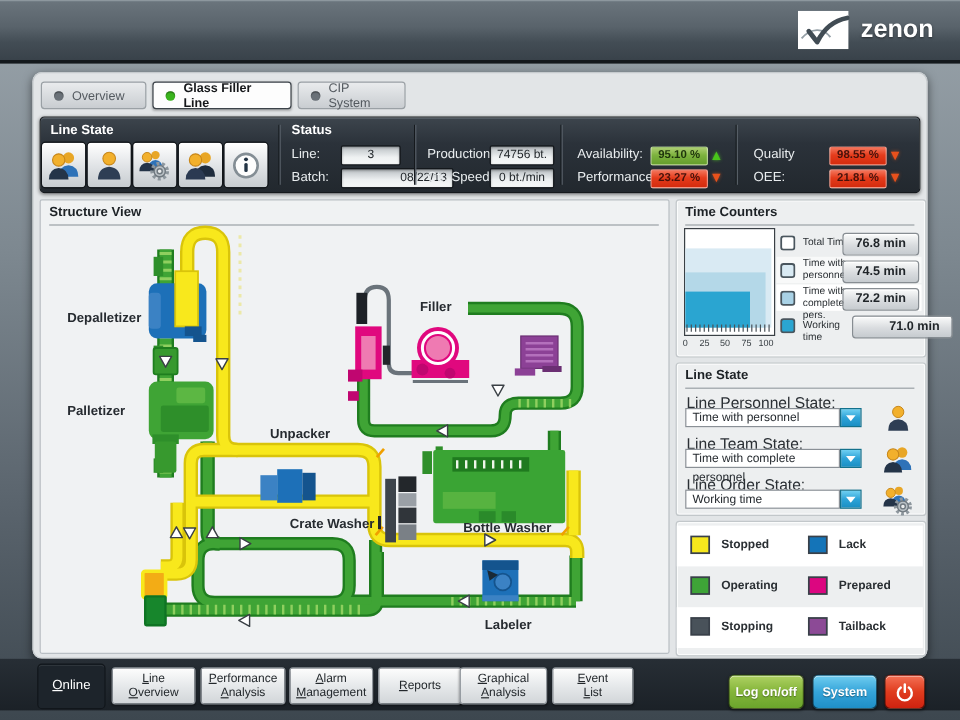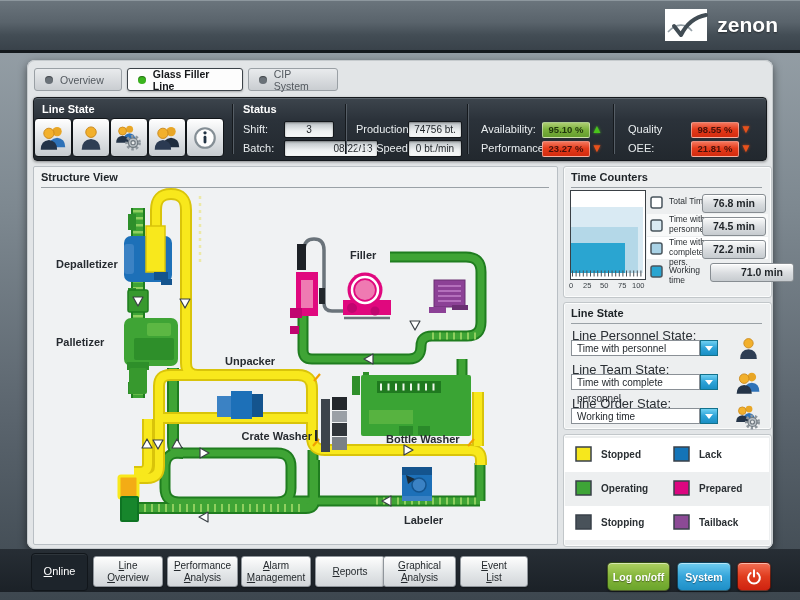--- a/index.html
+++ b/index.html
@@ -174,21 +174,21 @@
     </div>
   <div class="iconbtn" style="left:152px;">
       <svg width="26" height="26">
         <use href="#sym-info"></use>
       </svg>
     </div>
 
   <div class="sb-div" style="left:199px;"></div>
 
   <div class="sb-title" style="left:209px;top:5px;">Status</div>
-  <div class="sb-label" style="left:209px;top:25px;">Shift:</div>
+  <div class="sb-label" style="left:209px;top:25px;">Line:</div>
   <div class="sb-field" style="left:250px;top:23px;width:48px;">3</div>
   <div class="sb-label" style="left:209px;top:44px;">Batch:</div>
   <div class="sb-field" style="left:250px;top:42px;width:48px;padding-left:44px;">08/22/13</div>
 
   <div class="sb-div" style="left:312px;"></div>
 
   <div class="sb-label" style="left:322px;top:25px;">Production:</div>
   <div class="sb-field" style="left:374px;top:23px;width:52px;">74756 bt.</div>
   <div class="sb-label" style="left:322px;top:44px;">Ctr. Speed:</div>
   <div class="sb-field" style="left:374px;top:42px;width:52px;">0 bt./min</div>

